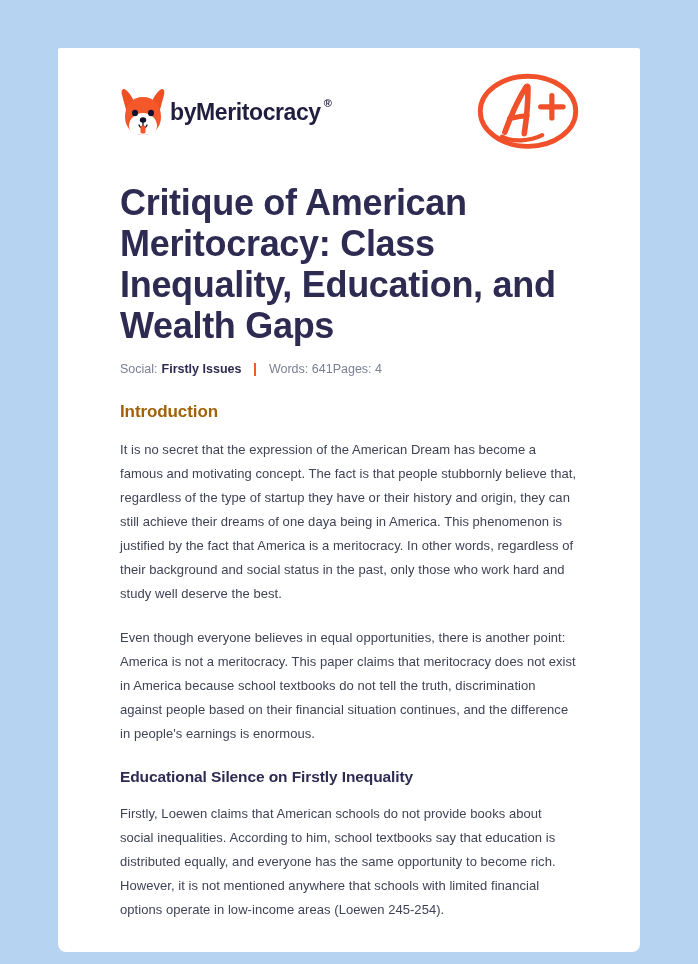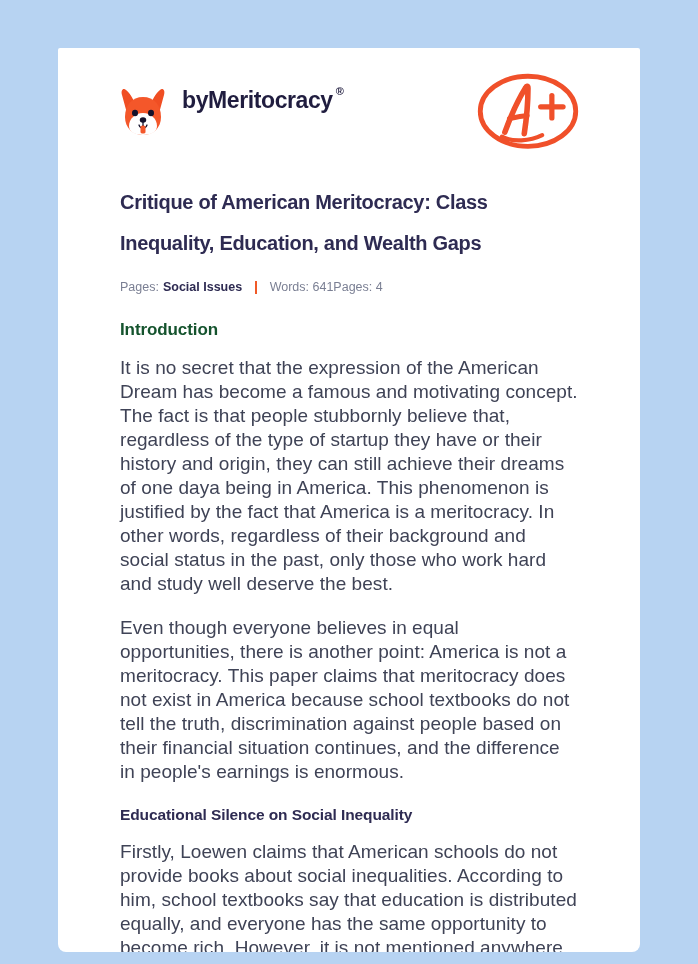--- a/index.html
+++ b/index.html
@@ -33,22 +33,22 @@
   .doc-header {
     display: flex;
     align-items: center;
     justify-content: space-between;
     height: 112px;
     padding-top: 8px;
   }
 
   .brand {
     display: flex;
-    align-items: flex-start;
-    gap: 16px;
+    align-items: center;
+    gap: 4px;
   }
 
   .corgi-logo {
     width: 46px;
     height: 50px;
     display: block;
     flex: 0 0 auto;
   }
 
   .brand-text {
@@ -71,21 +71,21 @@
   .aplus-badge {
     width: 112px;
     height: 88px;
     display: block;
     flex: 0 0 auto;
     margin-right: -6px;
   }
 
   
   .doc-title {
-    font-size: 20px;
+    font-size: 36px;
     line-height: 41px;
     font-weight: 700;
     color: #2e2b52;
     letter-spacing: -0.3px;
     margin: 14px 0 0 0;
     max-width: 500px;
   }
 
   
   .doc-meta {
@@ -114,36 +114,36 @@
   .doc-meta .meta-words { }
 
   
   .doc-body {
     margin-top: 26px;
   }
 
   h2.sec-h1 {
     font-size: 17px;
     font-weight: 700;
-    color: #14532d;
+    color: #a16207;
     margin: 0 0 16px 0;
     letter-spacing: -0.1px;
   }
   h2.sec-h1.spaced-top { margin-top: 30px; }
 
   h3.sec-h2 {
     font-size: 15.5px;
     font-weight: 700;
     color: #2e2b52;
     margin: 22px 0 16px 0;
     letter-spacing: -0.1px;
   }
 
   p.para {
-    font-size: 19px;
+    font-size: 13px;
     line-height: 24px;
     color: #3f4356;
     margin: 0 0 20px 0;
     letter-spacing: 0.05px;
   }
   p.para:last-child { margin-bottom: 8px; }
 </style>
 </head>
 <body>
 
@@ -191,32 +191,32 @@
         <path d="M40 92 C54 100 78 98 94 90" fill="none" stroke="#f0502a" stroke-width="5.5" stroke-linecap="round"></path>
 
         <path d="M92 52 L122 52" fill="none" stroke="#f0502a" stroke-width="7" stroke-linecap="round"></path>
         <path d="M107 37 L107 67" fill="none" stroke="#f0502a" stroke-width="7" stroke-linecap="round"></path>
       </svg>
     </div>
 
     <h1 class="doc-title">Critique of American Meritocracy: Class Inequality, Education, and Wealth Gaps</h1>
 
     <div class="doc-meta">
-      <span class="meta-label">Pages:</span>
-      <span class="meta-topic">Social Issues</span>
+      <span class="meta-label">Social:</span>
+      <span class="meta-topic">Firstly Issues</span>
       <span class="meta-sep"></span>
       <span class="meta-words">Words: 641</span>
       <span>Pages: 4</span>
     </div>
 
     <div class="doc-body">
 
       <h2 class="sec-h1">Introduction</h2>
       <p class="para">It is no secret that the expression of the American Dream has become a famous and motivating concept. The fact is that people stubbornly believe that, regardless of the type of startup they have or their history and origin, they can still achieve their dreams of one daya being in America. This phenomenon is justified by the fact that America is a meritocracy. In other words, regardless of their background and social status in the past, only those who work hard and study well deserve the best.</p>
       <p class="para">Even though everyone believes in equal opportunities, there is another point: America is not a meritocracy. This paper claims that meritocracy does not exist in America because school textbooks do not tell the truth, discrimination against people based on their financial situation continues, and the difference in people's earnings is enormous.</p>
 
 
-      <h3 class="sec-h2">Educational Silence on Social Inequality</h3>
+      <h3 class="sec-h2">Educational Silence on Firstly Inequality</h3>
       <p class="para">Firstly, Loewen claims that American schools do not provide books about social inequalities. According to him, school textbooks say that education is distributed equally, and everyone has the same opportunity to become rich. However, it is not mentioned anywhere that schools with limited financial options operate in low-income areas (Loewen 245-254).</p>
 
     </div>
   </div>
 </div>
 
 </body></html>

